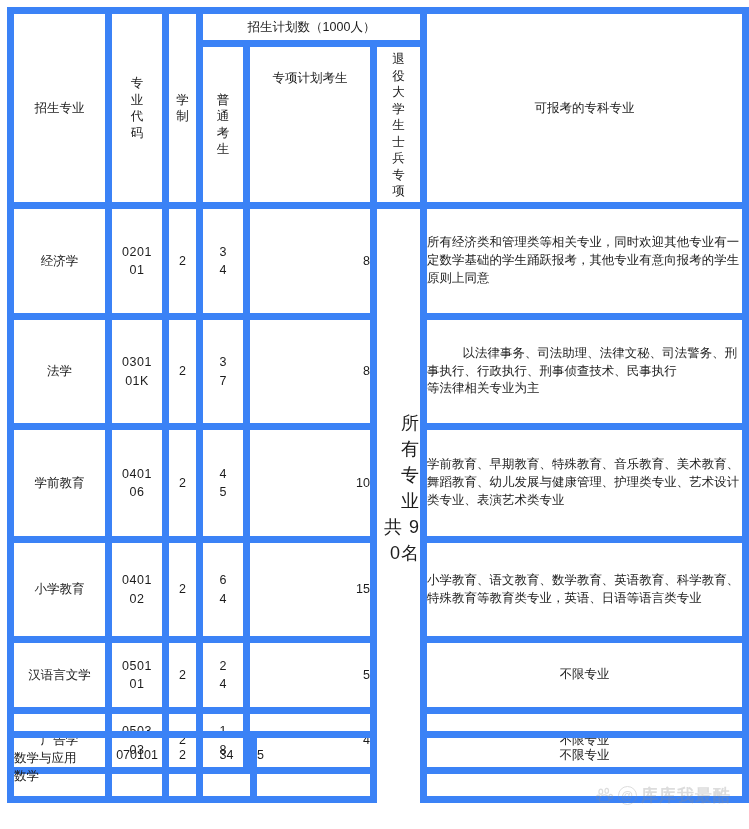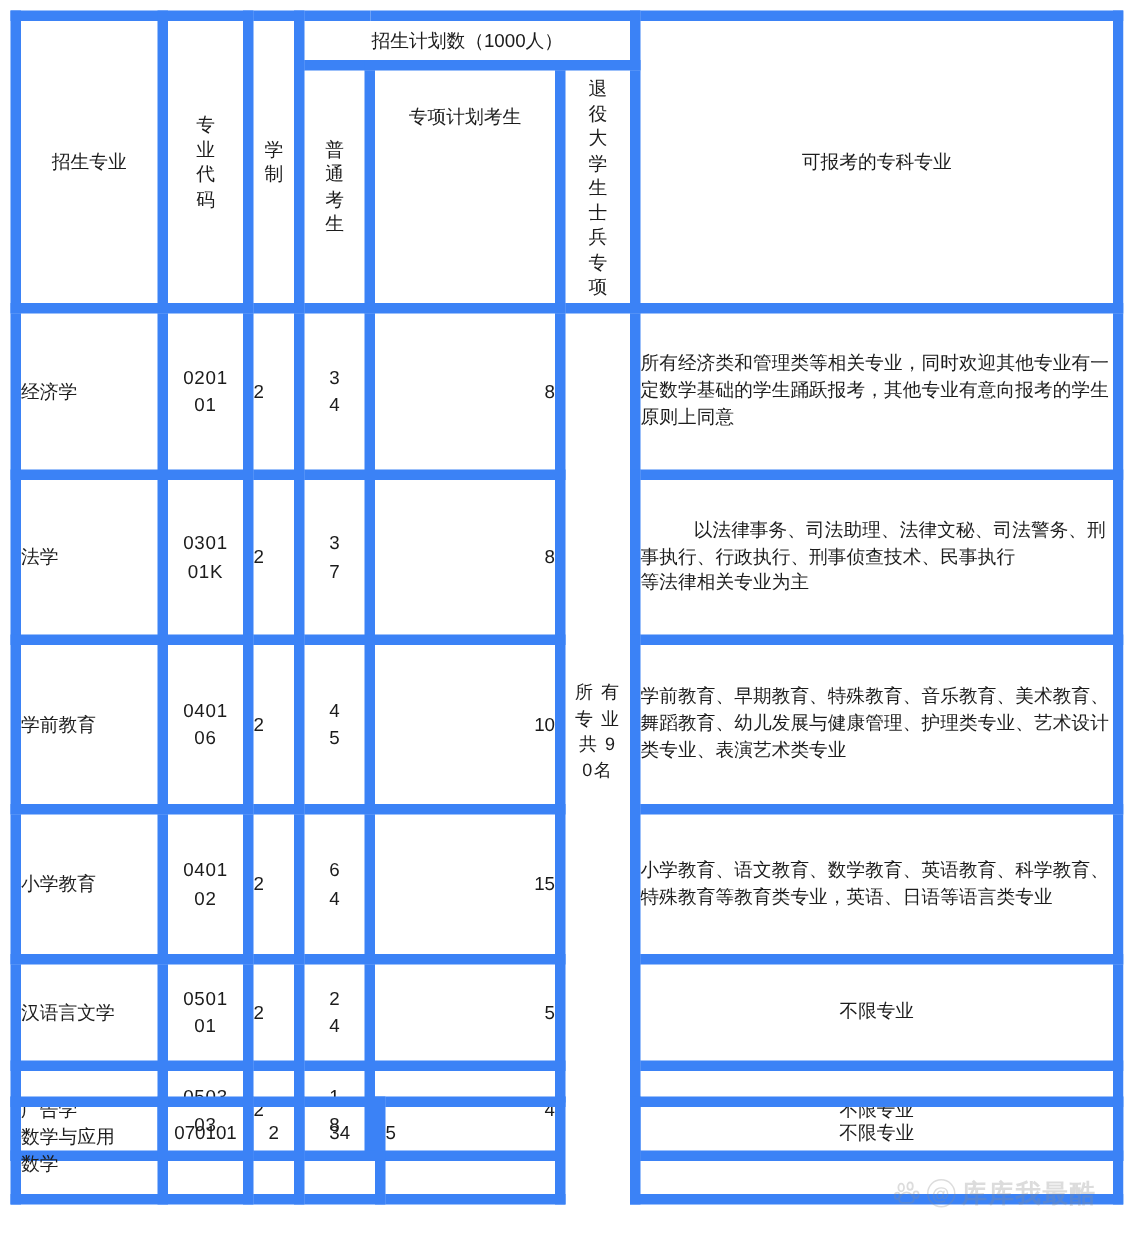--- a/index.html
+++ b/index.html
@@ -62,21 +62,21 @@
     display: block;
     text-align: center;
     letter-spacing: 0;
     line-height: 1.32;
     font-size: 12.5px;
   }
   .vstack span {
     display: block;
   }
 
-  .cell-center { text-align: left; }
+  .cell-center { text-align: center; }
   .cell-right  { text-align: right; padding-right: 18px; }
 
   .code-cell {
     text-align: center;
     line-height: 1.9;
     letter-spacing: .5px;
   }
   .num-stack {
     text-align: center;
     line-height: 1.9;
@@ -89,24 +89,24 @@
     font-size: 12.4px;
     letter-spacing: .1px;
   }
   .desc-center {
     text-align: center;
     vertical-align: middle;
     padding: 4px;
     font-size: 12.4px;
   }
   .vet-cell {
-    text-align: center;
+    text-align: right;
     vertical-align: middle;
     line-height: 1.85;
-    font-size: 12px;
+    font-size: 18px;
     padding: 0 4px;
     letter-spacing: 1px;
   }
 
   
   #bottom-table {
     position: absolute;
     left: 7px;
     top: 731px;
     width: 735px;

